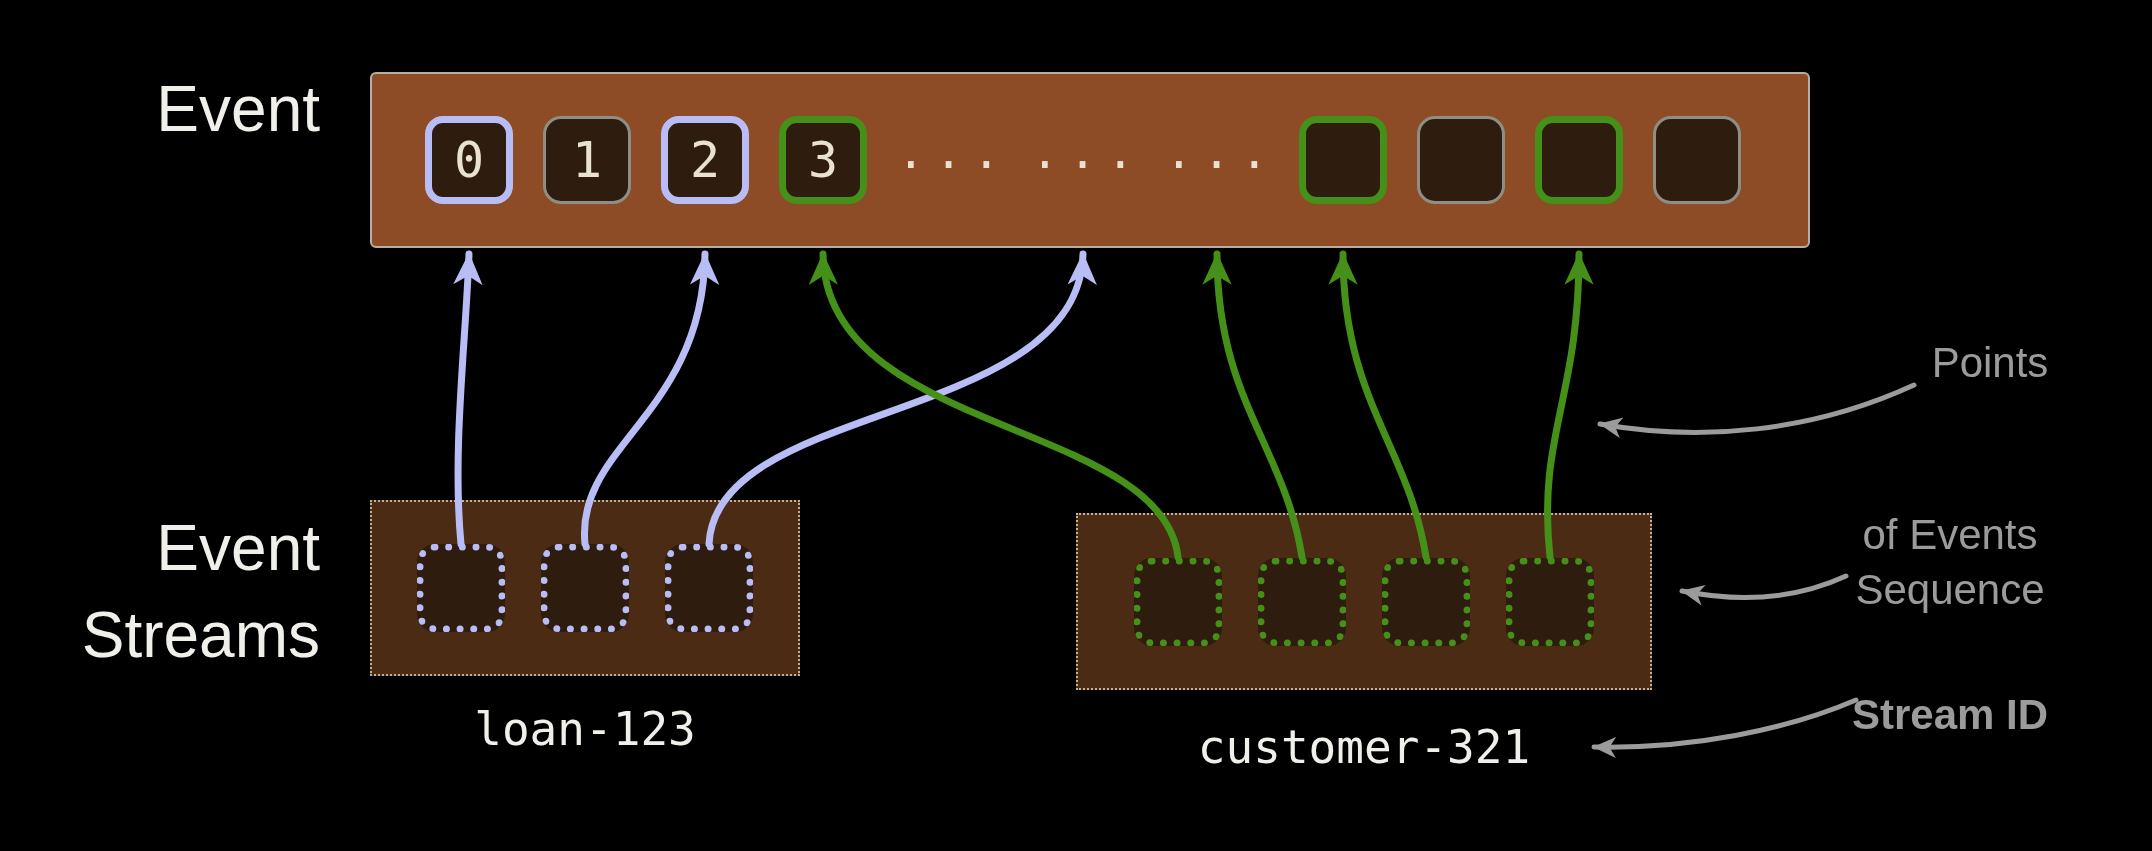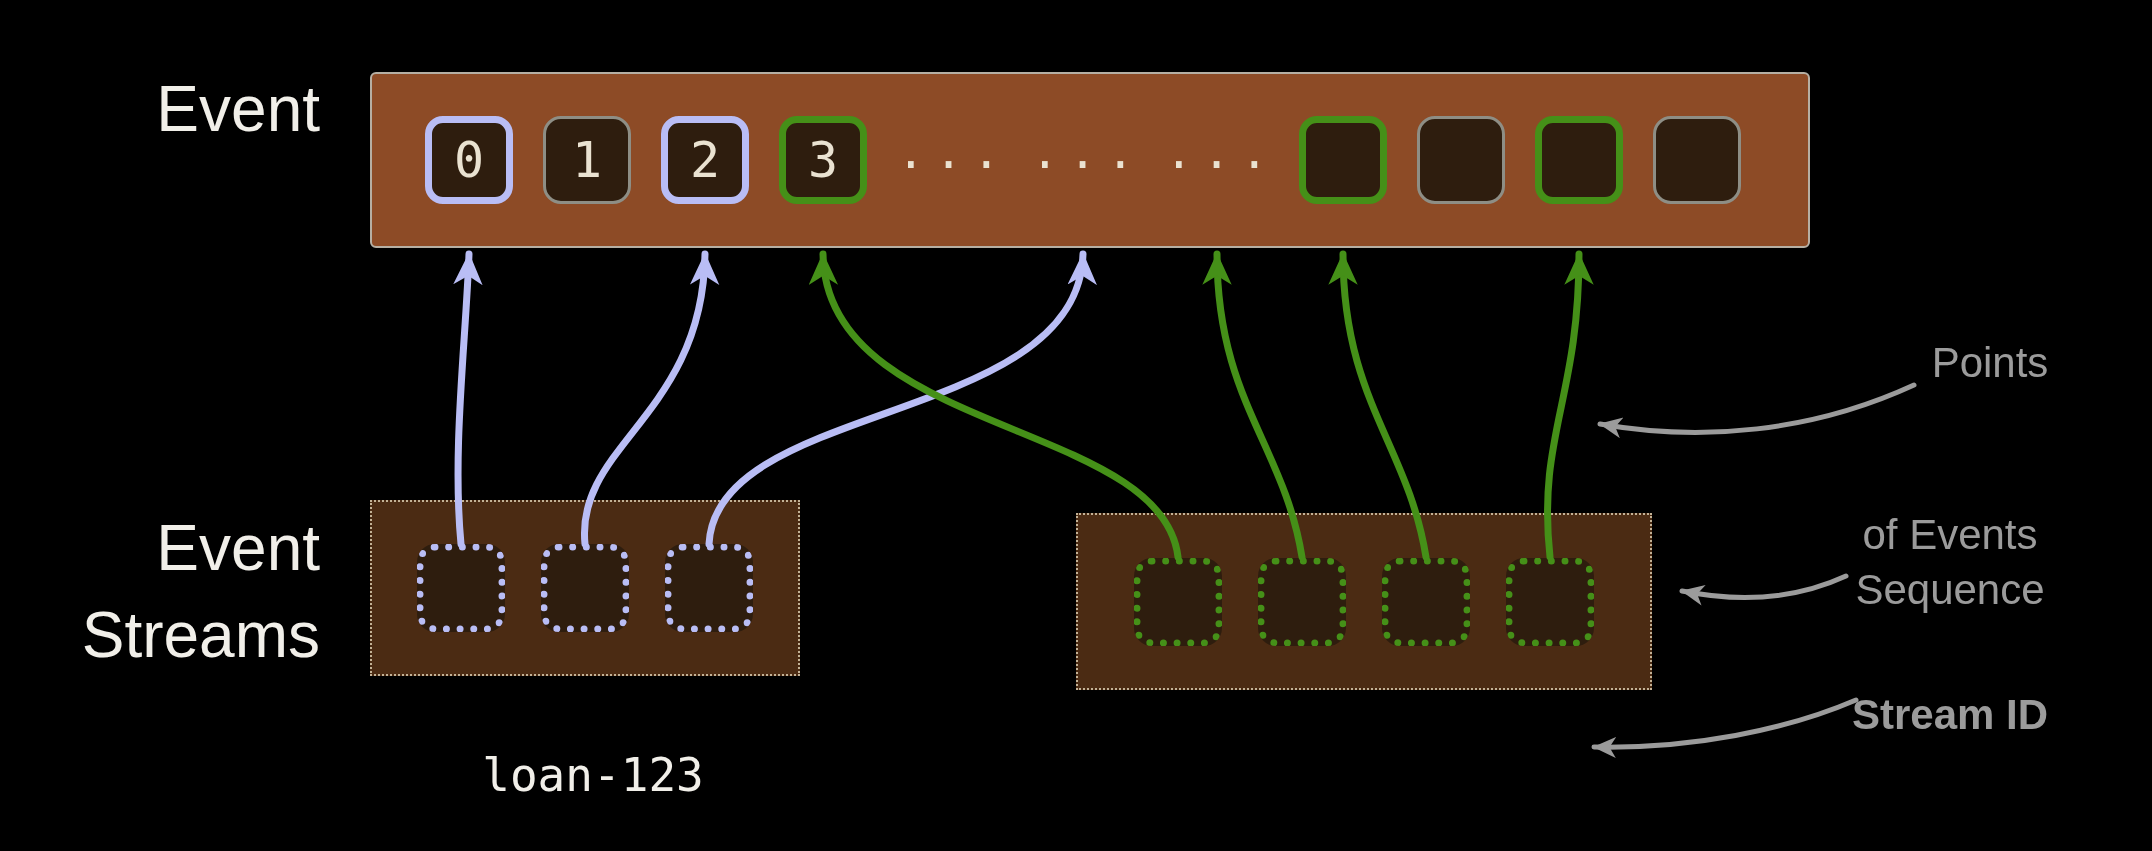--- a/index.html
+++ b/index.html
@@ -88,21 +88,21 @@
   .dotted-green    { border: 7px dotted var(--green, #459018); }
 
   
   .stream-id {
     position: absolute;
     font-family: "DejaVu Sans Mono", monospace;
     font-size: 46px;
     color: var(--text-light, #f1efe9);
     text-align: center;
   }
-  #loan-id { left: 378px; top: 702px; width: 430px; margin-top: 46px; }
+  #loan-id { left: 370px; top: 702px; width: 430px; }
   #customer-id { left: 1076px; top: 720px; width: 576px; }
 
   
   .annotation {
     position: absolute;
     color: var(--annotation, #9b9b9b);
     font-size: 42px;
     line-height: 1.3;
     text-align: center;
   }
@@ -155,20 +155,21 @@
       <div class="stream-cell dotted-lavender"></div>
     </div>
   <div class="stream-box" id="customer-stream-box">
       <div class="stream-cell dotted-green"></div>
       <div class="stream-cell dotted-green"></div>
       <div class="stream-cell dotted-green"></div>
       <div class="stream-cell dotted-green"></div>
     </div>
 
   <div class="stream-id" id="loan-id">loan-123</div>
+  <div class="stream-id" id="customer-id">customer-321</div>
 
   <div class="annotation" id="annotation-points">
     <span>Points</span>
   </div>
   <div class="annotation" id="annotation-sequence">
     <span>of Events</span>
     <span>Sequence</span>
   </div>
   <div class="annotation" id="annotation-stream-id">Stream ID</div>
 

